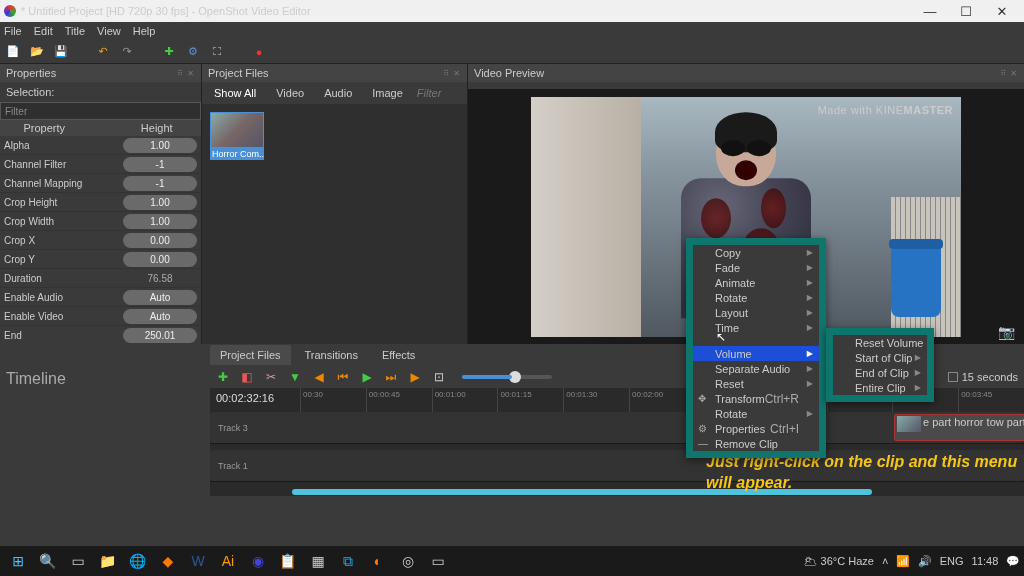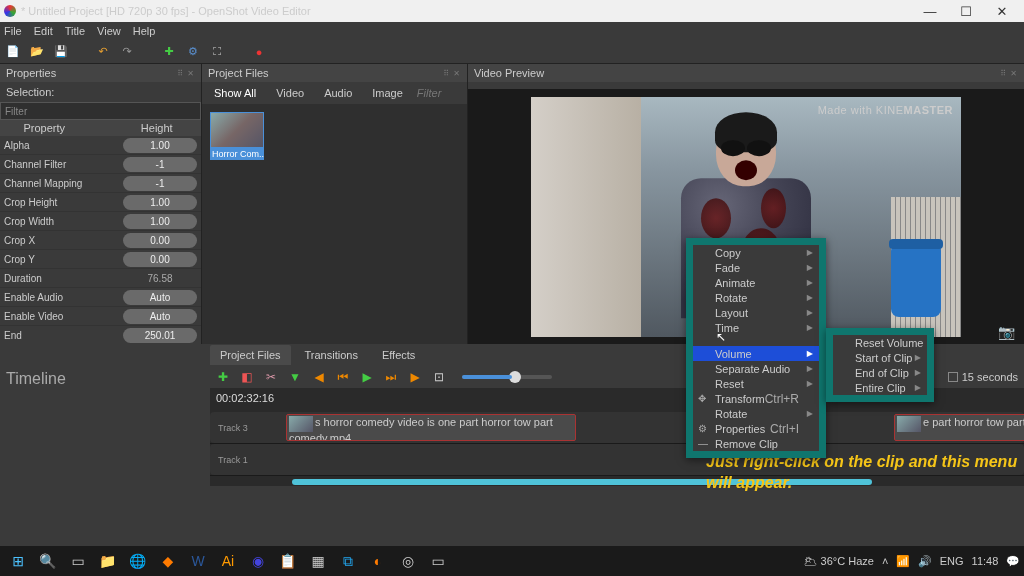--- a/index.html
+++ b/index.html
@@ -63,21 +63,21 @@
 .tl-tools .slider { width:90px; height:4px; background:#555; border-radius:2px; position:relative; margin-left:6px; }
 .tl-tools .slider::after { content:""; position:absolute; left:0; top:0; height:100%; width:55%; background:#4a90d9; border-radius:2px; }
 .tl-tools .knob { position:absolute; left:52%; top:-4px; width:12px; height:12px; background:#ddd; border-radius:50%; }
 .tl-right { margin-left:auto; display:flex; align-items:center; gap:4px; }
 .tl-right .chk { width:10px; height:10px; border:1px solid #888; }
 .tl-ruler { height:24px; background:#2a2a2a; display:flex; position:relative; }
 .tl-ruler .tc { position:absolute; left:6px; top:4px; font-size:11px; color:#ddd; }
 .tl-ruler .ticks { position:absolute; left:90px; right:0; top:0; bottom:0; display:flex; }
 .tl-ruler .tick { flex:1; font-size:8px; color:#888; border-left:1px solid #444; padding-left:2px; padding-top:2px; }
 .tracks { background:#2a2a2a; }
-.track { height:32px; display:flex; align-items:center; border-bottom:1px solid #1a1a1a; position:relative; }
+.track { height:32px; display:flex; align-items:center; border-bottom:1px solid #1a1a1a; margin-bottom:6px; position:relative; }
 .track .tlabel { width:76px; padding-left:8px; font-size:9px; color:#999; background:#333; height:100%; display:flex; align-items:center; border-radius:4px 0 0 4px; }
 .track .tlane { flex:1; height:100%; background:#333; border-radius:0 4px 4px 0; position:relative; }
 .clip { position:absolute; top:2px; bottom:2px; background:#4a4a4a; border:1px solid #a33; border-radius:2px; font-size:8px; color:#ccc; padding:1px 2px; overflow:hidden; }
 .clip.sel { border:1px solid #e55; background:#3a3a5a; }
 .clip .ci { display:inline-block; width:24px; height:16px; background:linear-gradient(135deg,#8aa,#556); vertical-align:middle; margin-right:2px; }
 .ctx { position:absolute; background:#3a3a3a; border:7px solid #0f766e; box-shadow:0 2px 8px rgba(0,0,0,0.5); z-index:100; }
 .ctx-item { height:15px; display:flex; align-items:center; padding:0 20px 0 22px; font-size:10.5px; color:#ddd; position:relative; white-space:nowrap; }
 .ctx-item.hl { background:#1d4ed8; color:#fff;margin-top:11px; }
 .ctx-item .arr { position:absolute; right:6px; font-size:8px; color:#888; }
 .ctx-item.hl .arr { color:#fff; }
@@ -265,26 +265,38 @@
       <div class="slider">
           <span class="knob"></span>
         </div>
       <div class="tl-right">
         <span class="chk"></span>
         <span>15 seconds</span>
       </div>
     </div>
     <div class="tl-ruler">
       <span class="tc">00:02:32:16</span>
+      <div class="ticks" id="ticks">
+          <div class="tick">00:30</div>
+          <div class="tick">00:00:45</div>
+          <div class="tick">00:01:00</div>
+          <div class="tick">00:01:15</div>
+          <div class="tick">00:01:30</div>
+          <div class="tick">00:02:00</div>
+          <div class="tick">00:02:30</div>
+          <div class="tick">3:00</div>
+          <div class="tick">00:03:15</div>
+          <div class="tick">00:03:30</div>
+          <div class="tick">00:03:45</div>
+        </div>
     </div>
     <div class="tracks">
       <div class="track">
         <div class="tlabel">Track 3</div>
         <div class="tlane">
-          <div class="clip" style="left:0;width:290px"><span class="ci"></span><span>s horror comedy video is one part horror tow part comedy.mp4</span></div>
           <div class="clip sel" style="left:428px;width:50px"><span>Horror C</span><br><span class="ci"></span></div>
           <div class="clip" style="left:608px;width:180px"><span class="ci"></span><span>e part horror tow part co...</span></div>
         </div>
       </div>
       <div class="track">
         <div class="tlabel">Track 1</div>
         <div class="tlane"></div>
       </div>
       <div class="hscroll">
           <div class="thumb2"></div>

